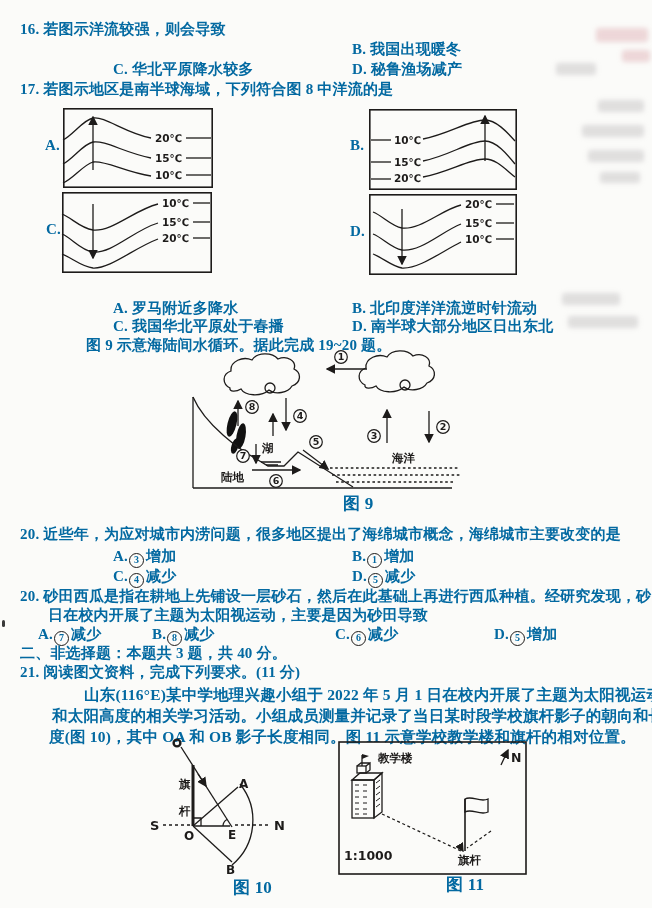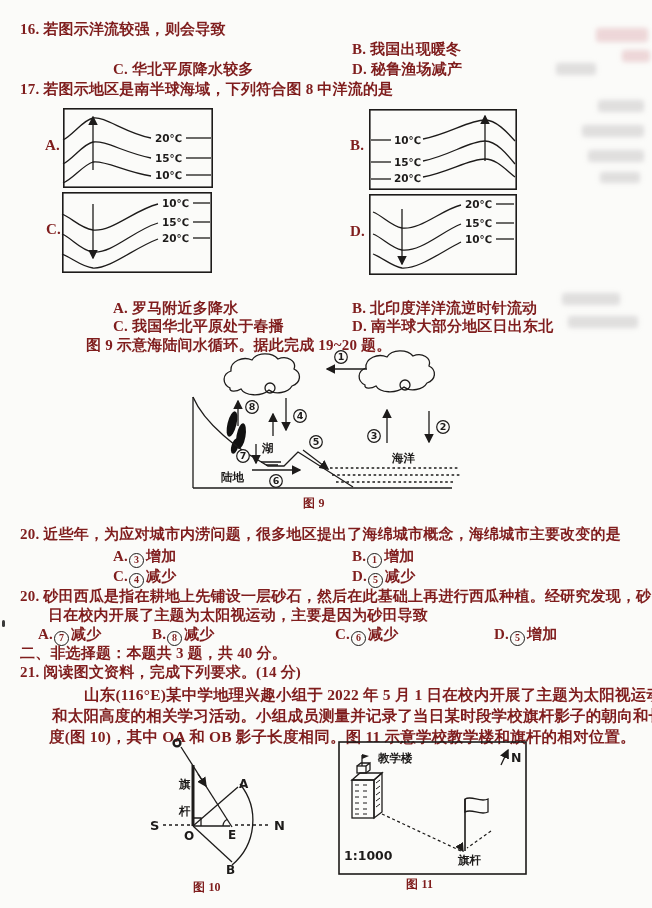--- a/index.html
+++ b/index.html
@@ -1,24 +1,24 @@
 <!DOCTYPE html>
 <html><head>
 <meta charset="utf-8">
 <style>
   html,body{margin:0;padding:0;background:#e9e7e4;}
   .page{
     position:relative;width:652px;height:908px;margin:0 auto;
-    background:#fbfbf9;color:#7f1d1d;overflow:hidden;
+    background:#fbfbf9;color:#0369a1;overflow:hidden;
     font-family:"Liberation Serif","DejaVu Serif",serif;
   }
   .t{position:absolute;white-space:nowrap;font-weight:bold;font-size:15px;line-height:17px;letter-spacing:.2px;}
   .kai{}
   .para{font-size:15.5px;}
-  .cap{font-size:12px;}
+  .cap{font-size:17px;margin-left:40px;}
   .cnum{
     display:inline-block;width:13px;height:13px;line-height:12px;
     border:1.3px solid #1d1b1a;border-radius:50%;text-align:center;
     font-size:10px;vertical-align:-1.5px;margin:0 2px 0 1px;font-weight:bold;
   }
   svg{position:absolute;overflow:visible;}
   svg .ln{stroke:#1d1b1a;stroke-width:1.3;fill:none;}
   svg .bx{stroke:#1d1b1a;stroke-width:1.6;fill:none;}
   svg .dash{stroke:#1d1b1a;stroke-width:1.2;fill:none;stroke-dasharray:3 2.6;}
   svg text{font-family:"DejaVu Sans","Liberation Sans",sans-serif;fill:#1d1b1a;font-weight:bold;}
@@ -208,21 +208,21 @@
   <div class="t" style="left:352px;top:568px"><span>D.</span><span class="cnum">5</span><span>减少</span></div>
 
   <div class="t" style="left:20px;top:588px">20. 砂田西瓜是指在耕地上先铺设一层砂石，然后在此基础上再进行西瓜种植。经研究发现，砂</div>
   <div class="t" style="left:48px;top:607px">日在校内开展了主题为太阳视运动，主要是因为砂田导致</div>
   <div class="t" style="left:38px;top:626px"><span>A.</span><span class="cnum">7</span><span>减少</span></div>
   <div class="t" style="left:152px;top:626px"><span>B.</span><span class="cnum">8</span><span>减少</span></div>
   <div class="t" style="left:335px;top:626px"><span>C.</span><span class="cnum">6</span><span>减少</span></div>
   <div class="t" style="left:494px;top:626px"><span>D.</span><span class="cnum">5</span><span>增加</span></div>
 
   <div class="t" style="left:20px;top:645px">二、非选择题：本题共 3 题，共 40 分。</div>
-  <div class="t" style="left:20px;top:664px">21. 阅读图文资料，完成下列要求。(14 分)</div>
+  <div class="t" style="left:20px;top:664px">21. 阅读图文资料，完成下列要求。(11 分)</div>
   <div class="t kai para" style="left:84px;top:686px">山东(116°E)某中学地理兴趣小组于 2022 年 5 月 1 日在校内开展了主题为太阳视运动</div>
   <div class="t kai para" style="left:52px;top:707px">和太阳高度的相关学习活动。小组成员测量并记录了当日某时段学校旗杆影子的朝向和长</div>
   <div class="t kai para" style="left:49px;top:728px">度(图 10)，其中 OA 和 OB 影子长度相同。图 11 示意学校教学楼和旗杆的相对位置。</div>
 
   <svg style="left:140px;top:734px" width="175" height="146" viewBox="0 0 175 146">
     <circle cx="37" cy="9" r="3.4" fill="none" stroke="#1d1b1a" stroke-width="2.4"></circle>
     <line class="ln" x1="41" y1="13" x2="92" y2="93"></line>
     <line x1="58" y1="40" x2="66" y2="52" stroke="#1d1b1a" stroke-width="1.3" marker-end="url(#ah)"></line>
     <line x1="53" y1="31" x2="53" y2="92" stroke="#1d1b1a" stroke-width="3"></line>
     <text class="cjk" x="39" y="54">旗</text>

